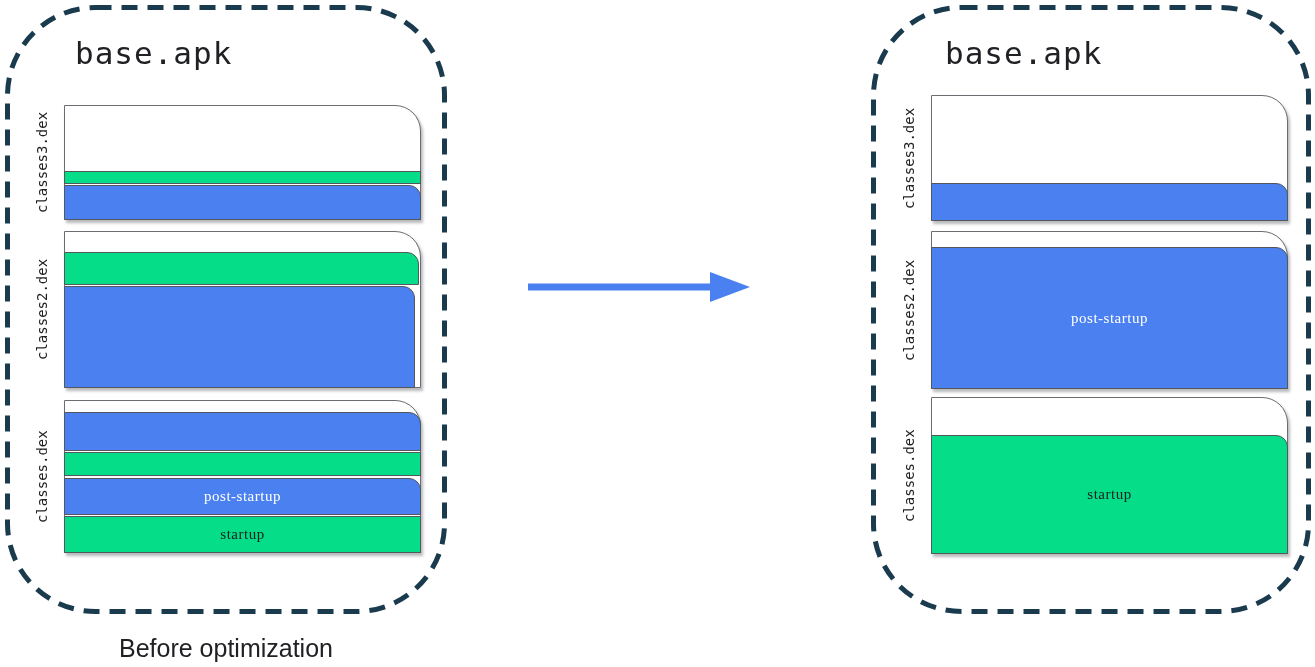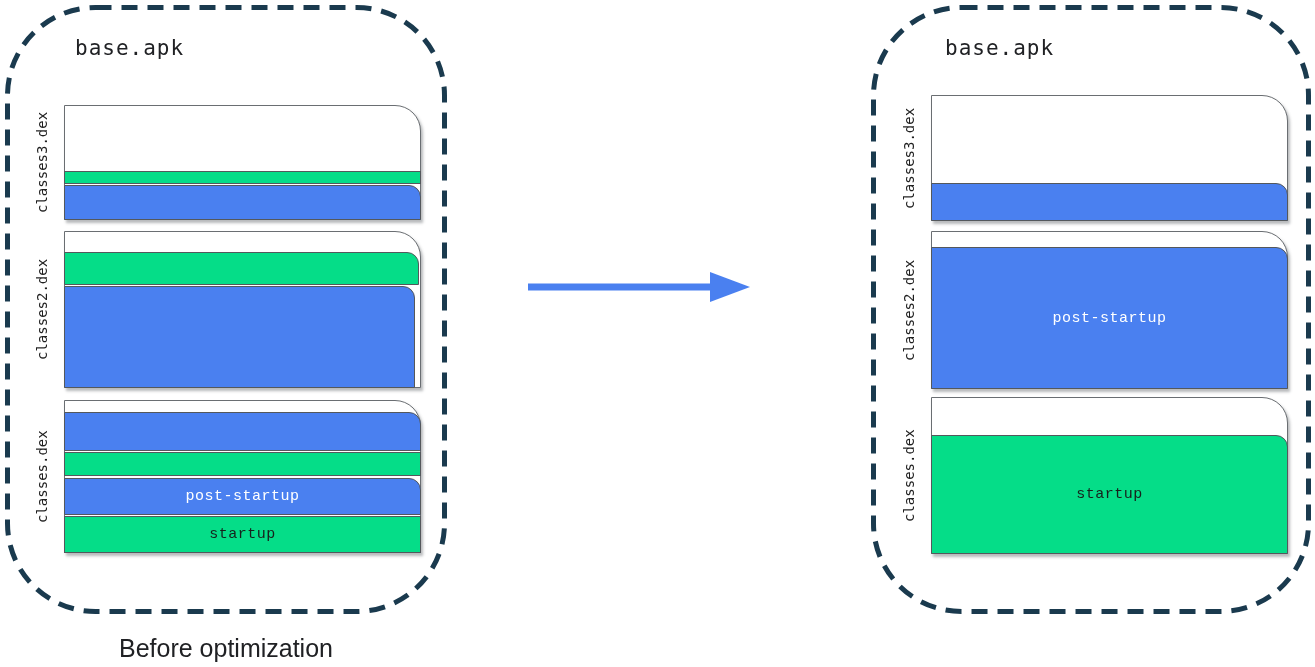--- a/index.html
+++ b/index.html
@@ -15,21 +15,21 @@
 
   
   .container-svg { position: absolute; top: 5px; }
   .container-svg.before { left: 5px; }
   .container-svg.after  { left: 871px; }
 
   
   .apk-title {
     position: absolute;
     top: 38px;
-    font-size: 21px;
+    font-size: 31px;
     letter-spacing: 1px;
     color: #202124;
     line-height: 1;
     white-space: nowrap;
   }
   .apk-title.before { left: 75px; }
   .apk-title.after  { left: 945px; }
 
   
   .pages-layer { position: absolute; inset: 0; }
@@ -45,21 +45,21 @@
   .band {
     position: absolute;
     border: 1px solid #54585c;
     box-sizing: border-box;
     display: flex;
     align-items: center;
     justify-content: center;
   }
   .band.rounded { border-top-right-radius: 12px; }
   .band-label {
-    font-family: Liberation Mono, monospace;
+    font-family: Liberation Serif, serif;
     font-size: 15px;
     letter-spacing: 0.5px;
     white-space: nowrap;
   }
   .dex-label {
     position: absolute;
     display: flex;
     align-items: center;
     justify-content: center;
     writing-mode: vertical-rl;

